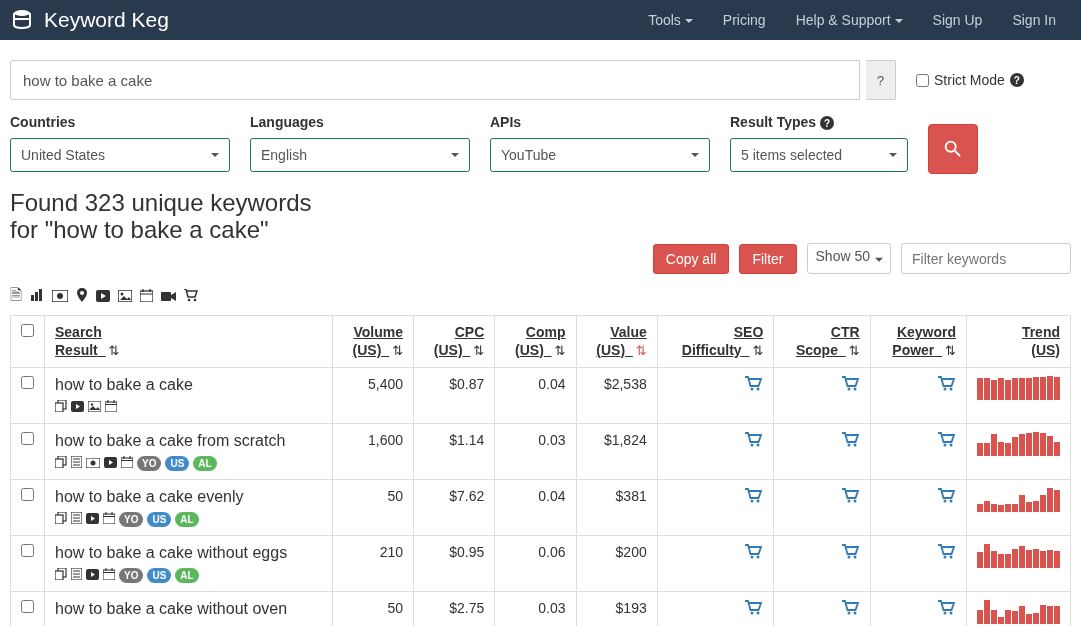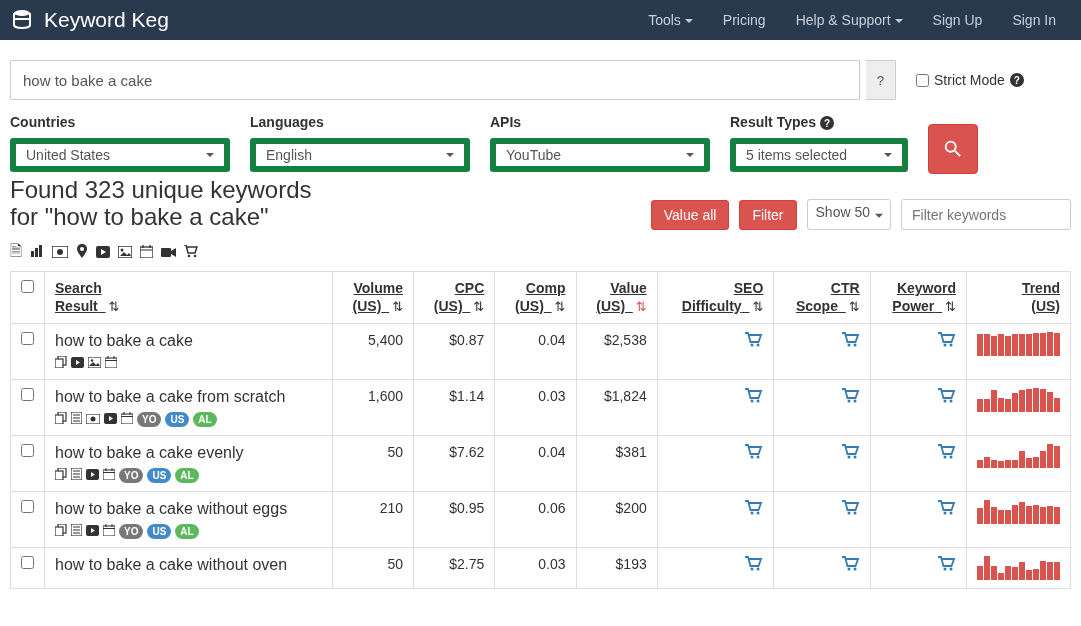--- a/index.html
+++ b/index.html
@@ -11,24 +11,24 @@
 .nav-item { color: #c6cfd9; padding: 10px 15px; cursor: pointer; font-size: 14px; }
 .caret { display: inline-block; margin-left: 4px; width: 0; height: 0; border-left: 4px solid transparent; border-right: 4px solid transparent; border-top: 4px solid currentColor; vertical-align: middle; }
 .container { padding: 10px; }
 .search-row { display: flex; align-items: center; gap: 6px; margin: 10px 0 14px 0; }
 .search-input { flex: 0 0 850px; height: 40px; padding: 8px 12px; font-size: 15px; border: 1px solid #ccc; border-radius: 2px 0 0 2px; color: #555; }
 .help-btn { width: 30px; height: 40px; border: 1px solid #ccc; border-left: none; background: #eee; color: #555; border-radius: 0 2px 2px 0; cursor: pointer; }
 .strict-wrap { display: flex; align-items: center; gap: 5px; margin-left: 14px; }
 .filters-row { display: flex; gap: 20px; align-items: flex-end; }
 .filter-group { display: flex; flex-direction: column; gap: 4px; }
 .filter-label { font-size: 14px; font-weight: bold; color: #333; margin-bottom: 4px; }
-.select-box { width: 220px; height: 34px; border: 6px solid #15803d; border-radius: 3px; padding: 6px 10px; background: #fff; display: flex; align-items: center; justify-content: space-between; cursor: pointer; color: #555; font-size: 14px; }
+.select-box { width: 220px; height: 34px; border: 1px solid #15803d; border-radius: 3px; padding: 6px 10px; background: #fff; display: flex; align-items: center; justify-content: space-between; cursor: pointer; color: #555; font-size: 14px; }
 .search-btn { width: 50px; height: 50px; background: #d9534f; border: 1px solid #d43f3a; border-radius: 4px; display: flex; align-items: center; justify-content: center; cursor: pointer; margin-bottom: -2px; }
 .search-btn svg { fill: #fff; }
-.results-header { display: flex; align-items: flex-end; margin-top: 5px; }
+.results-header { display: flex; align-items: flex-start; margin-top: 18px; flex-direction: column; }
 .results-title { font-family: "Arial Narrow", Arial, sans-serif; font-stretch: condensed; font-size: 24px; color: #333; line-height: 1.1; font-weight: 400; }
 .results-actions { margin-left: auto; display: flex; gap: 10px; align-items: center; }
 .btn-red { background: #d9534f; border: 1px solid #d43f3a; color: #fff; padding: 6px 12px; border-radius: 3px; cursor: pointer; font-size: 14px; }
 .show-select { height: 31px; border: 1px solid #ccc; border-radius: 3px; padding: 4px 20px 4px 8px; background: #fff; cursor: pointer; color: #555; font-size: 14px; appearance: none; position: relative; }
 .select-wrap { position: relative; display: inline-block; }
 .select-wrap::after { content: ""; position: absolute; right: 8px; top: 50%; transform: translateY(-30%); width: 0; height: 0; border-left: 4px solid transparent; border-right: 4px solid transparent; border-top: 4px solid #555; pointer-events: none; }
 .filter-input { height: 31px; border: 1px solid #ccc; border-radius: 3px; padding: 4px 10px; width: 170px; font-size: 14px; color: #555; }
 .icon-strip { display: flex; gap: 8px; margin-top: 10px; margin-bottom: 6px; color: #333; font-size: 15px; align-items: center; }
 .icon-strip span { cursor: pointer; }
 table { width: 100%; border-collapse: collapse; margin-top: 4px; }
@@ -120,21 +120,21 @@
         </svg>
     </button>
   </div>
 
   <div class="results-header">
     <div class="results-title">
       <div>Found 323 unique keywords</div>
       <div>for "how to bake a cake"</div>
     </div>
     <div class="results-actions">
-      <button class="btn-red">Value all</button>
+      <button class="btn-red">Copy all</button>
       <button class="btn-red">Filter</button>
       <span class="select-wrap">
           <div class="show-select">Show 50</div>
         </span>
       <input class="filter-input" placeholder="Filter keywords" style="">
     </div>
   </div>
 
   <div class="icon-strip">
     <span>🗎</span>

